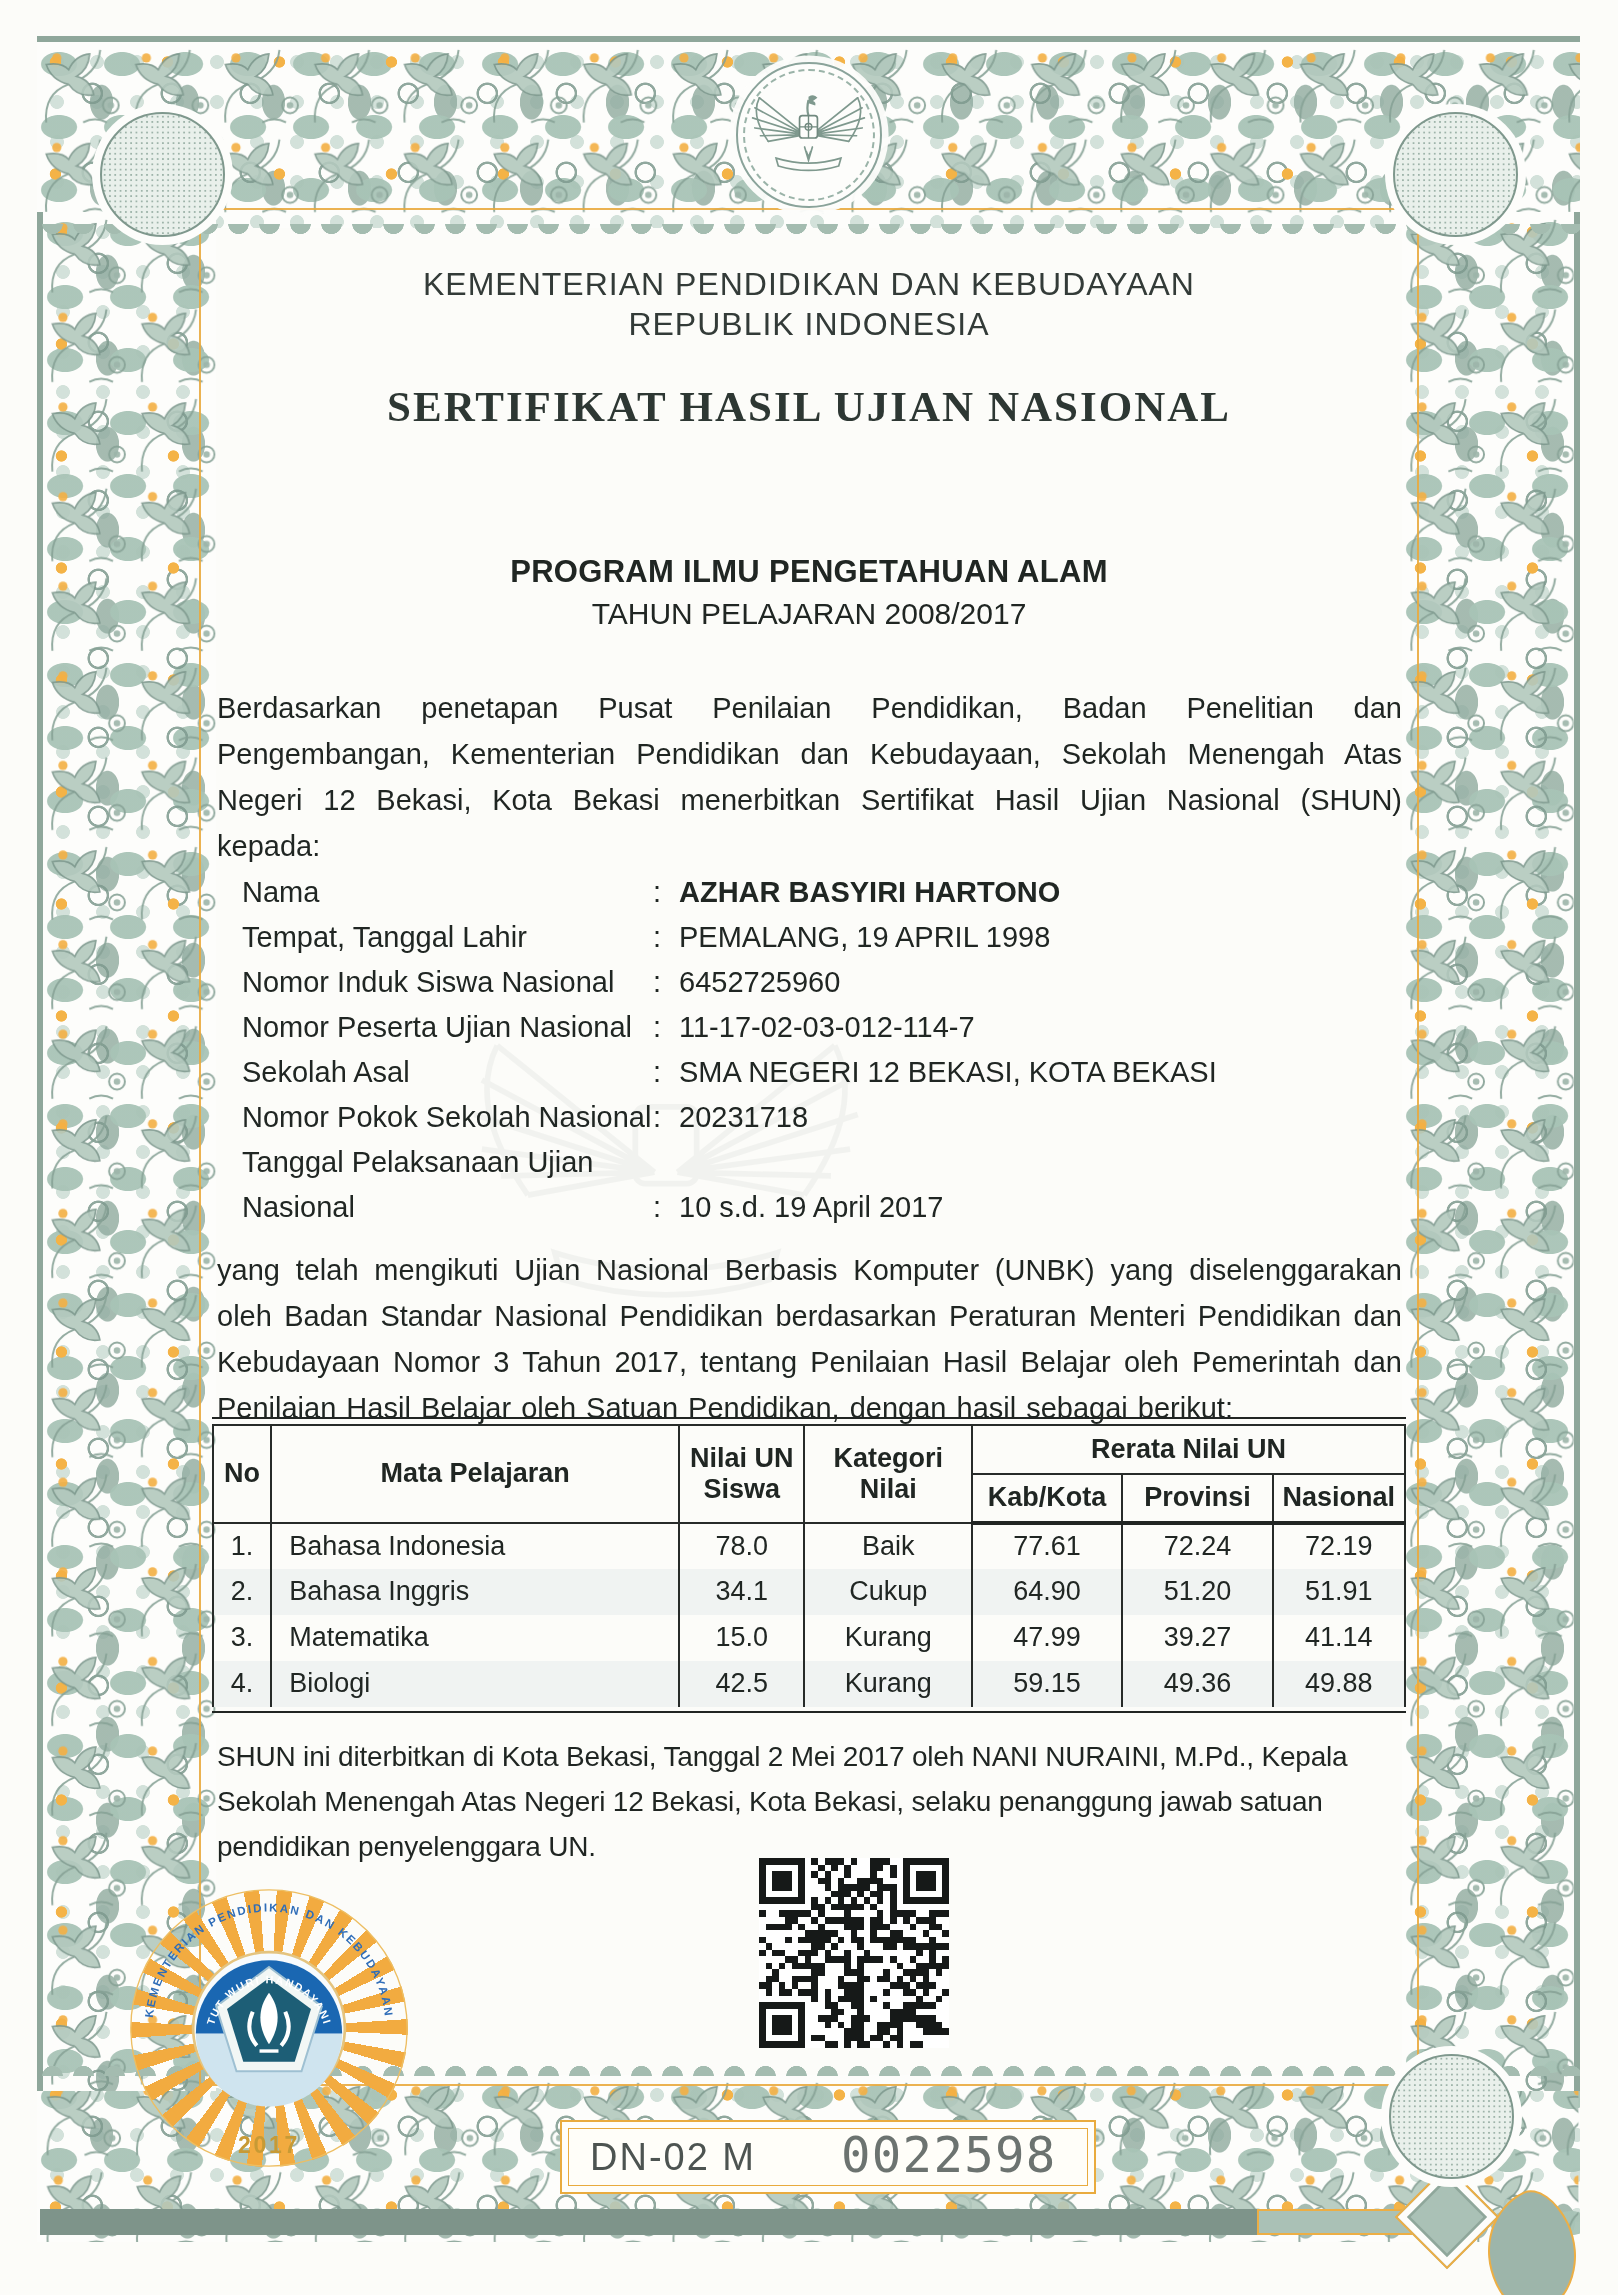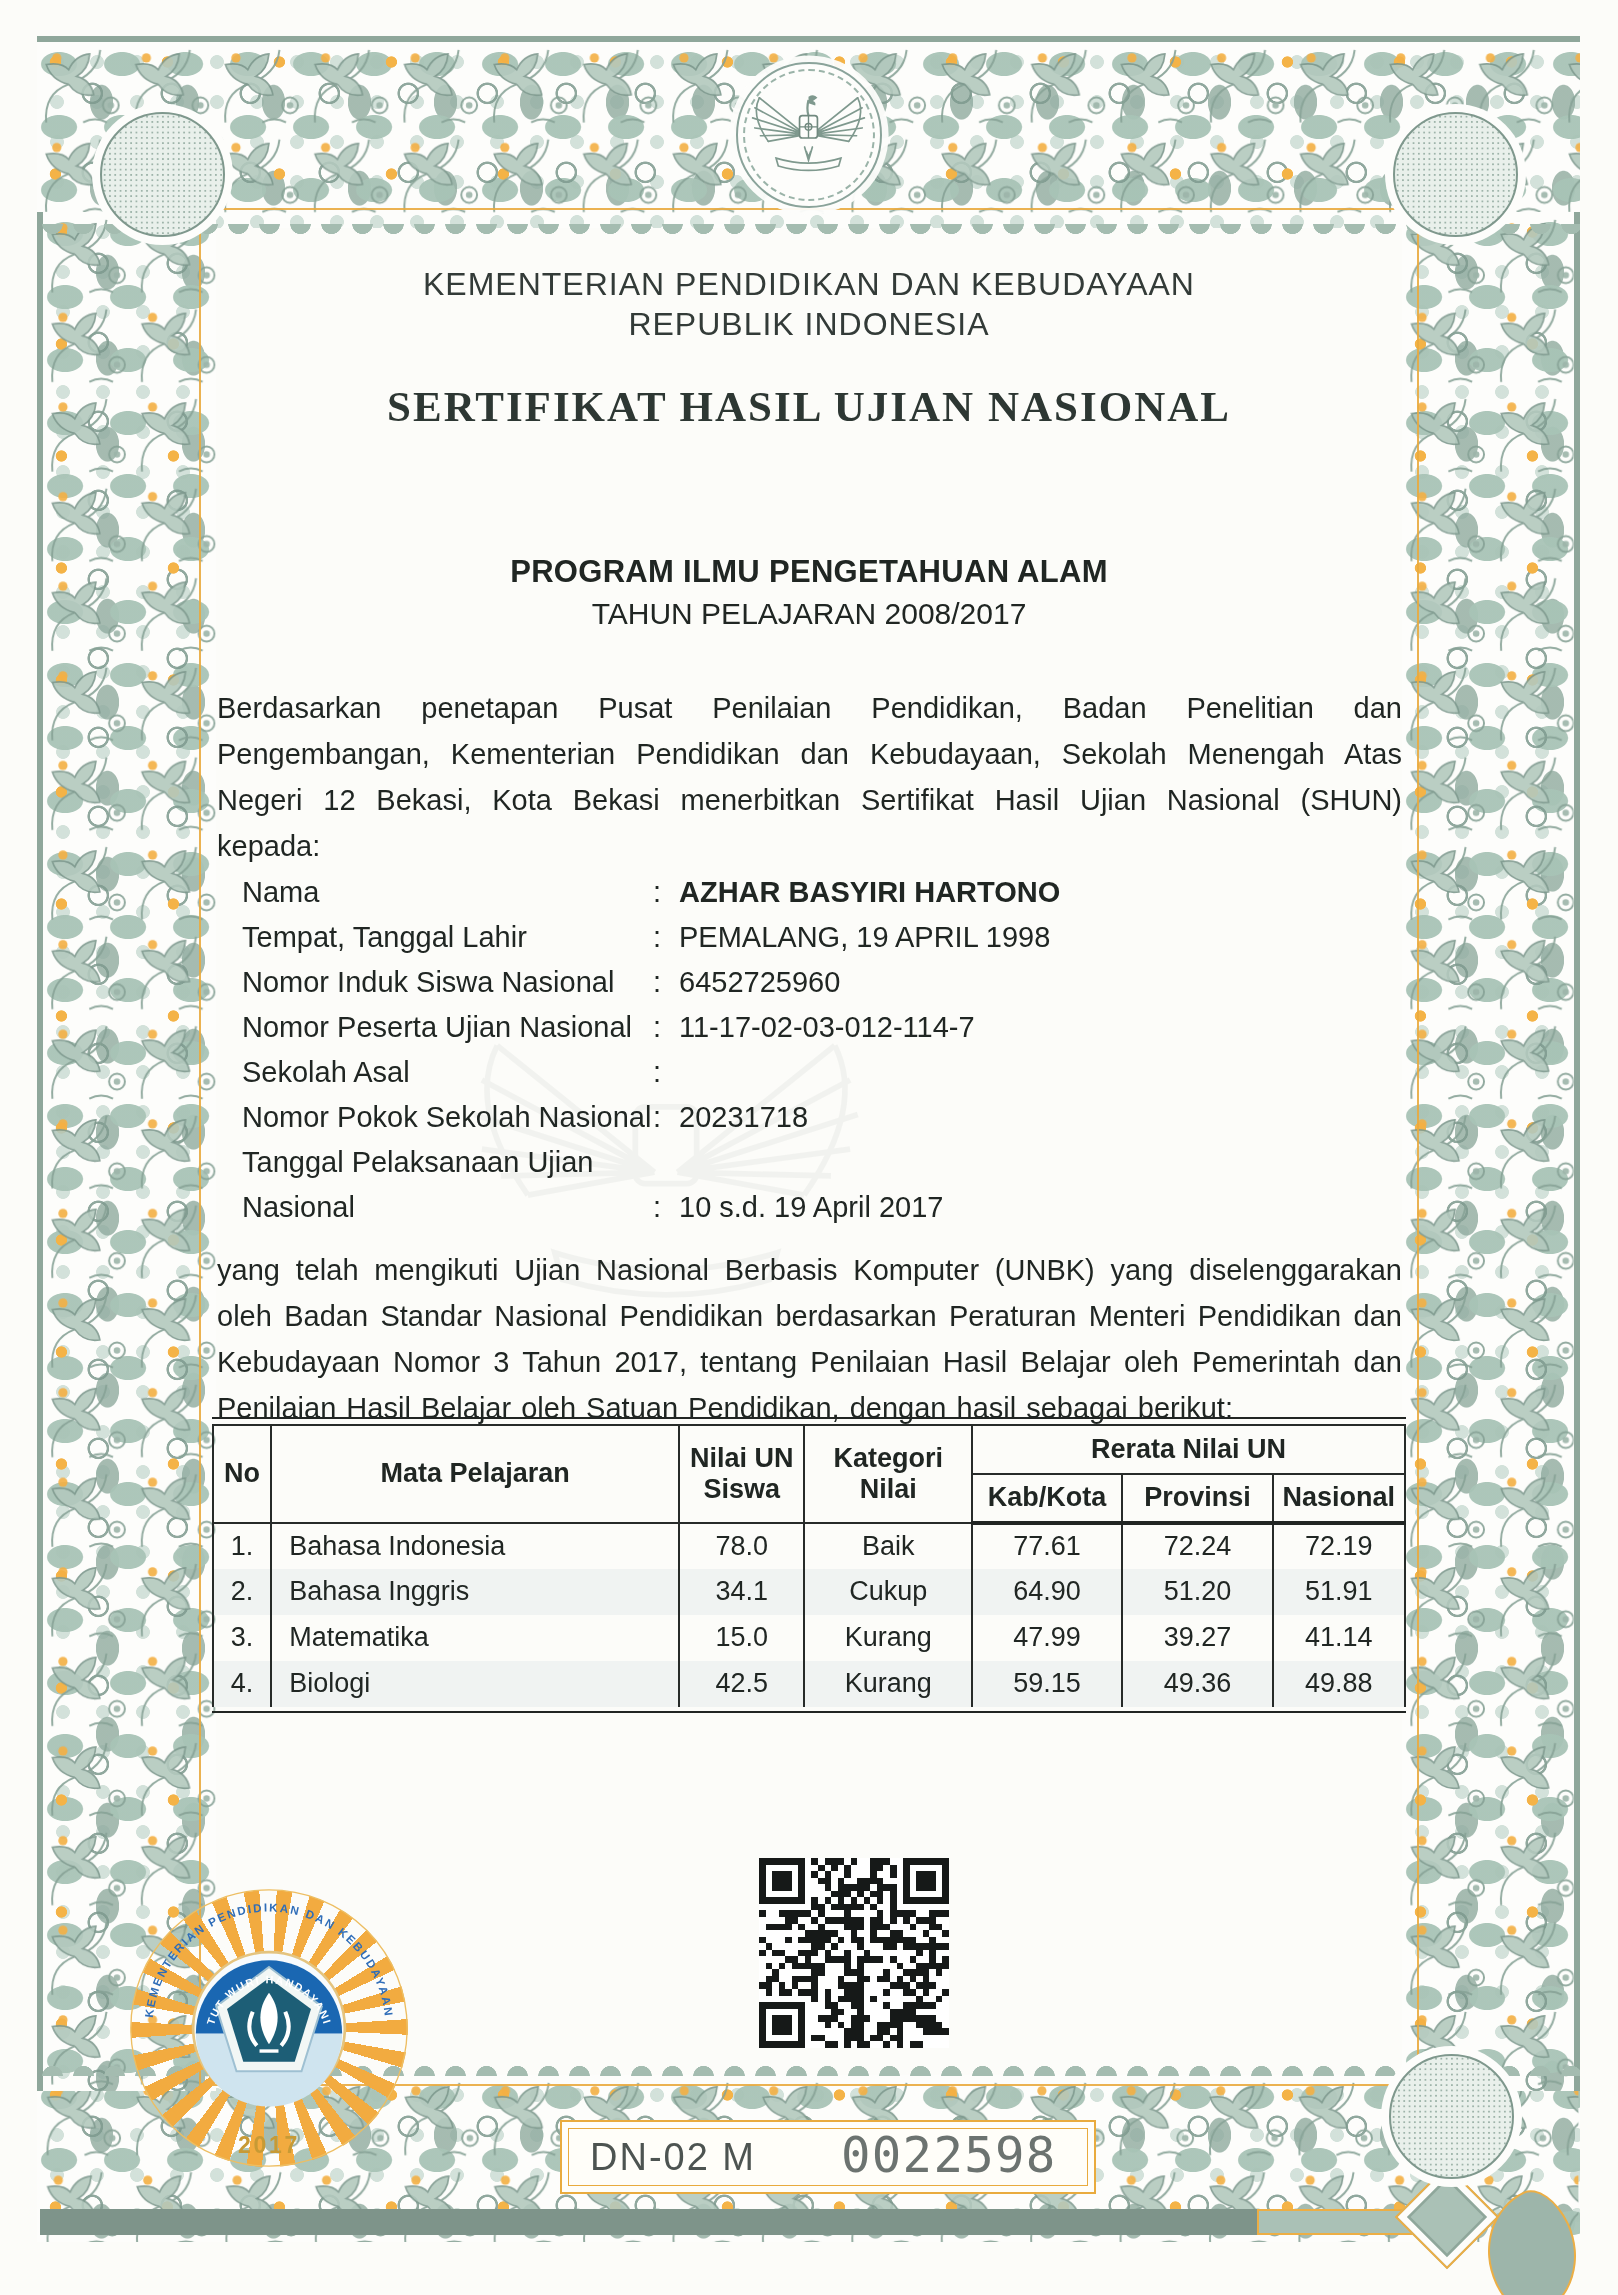--- a/index.html
+++ b/index.html
@@ -222,20 +222,21 @@
       <div class="fvalue">6452725960</div>
     </div>
     <div class="frow">
       <div class="flabel">Nomor Peserta Ujian Nasional</div>
       <div class="fcolon">:</div>
       <div class="fvalue">11-17-02-03-012-114-7</div>
     </div>
     <div class="frow">
       <div class="flabel">Sekolah Asal</div>
       <div class="fcolon">:</div>
+      <div class="fvalue">SMA NEGERI 12 BEKASI, KOTA BEKASI</div>
     </div>
     <div class="frow">
       <div class="flabel">Nomor Pokok Sekolah Nasional</div>
       <div class="fcolon">:</div>
       <div class="fvalue">20231718</div>
     </div>
     <div class="frow">
       <div class="flabel">Tanggal Pelaksanaan Ujian</div>
       <div class="fcolon"></div>
       <div class="fvalue"></div>
@@ -308,20 +309,21 @@
           <td>42.5</td>
           <td>Kurang</td>
           <td>59.15</td>
           <td>49.36</td>
           <td>49.88</td>
         </tr>
       </tbody>
     </table>
   </div>
 
+  <p class="closing">SHUN ini diterbitkan di Kota Bekasi, Tanggal 2 Mei 2017 oleh NANI NURAINI, M.Pd., Kepala Sekolah Menengah Atas Negeri 12 Bekasi, Kota Bekasi, selaku penanggung jawab satuan pendidikan penyelenggara UN.</p>
 
   <div class="qr">
       <i style="grid-area:1/1"></i>
       <i style="grid-area:1/2"></i>
       <i style="grid-area:1/3"></i>
       <i style="grid-area:1/4"></i>
       <i style="grid-area:1/5"></i>
       <i style="grid-area:1/6"></i>
       <i style="grid-area:1/7"></i>
       <i style="grid-area:1/9"></i>

